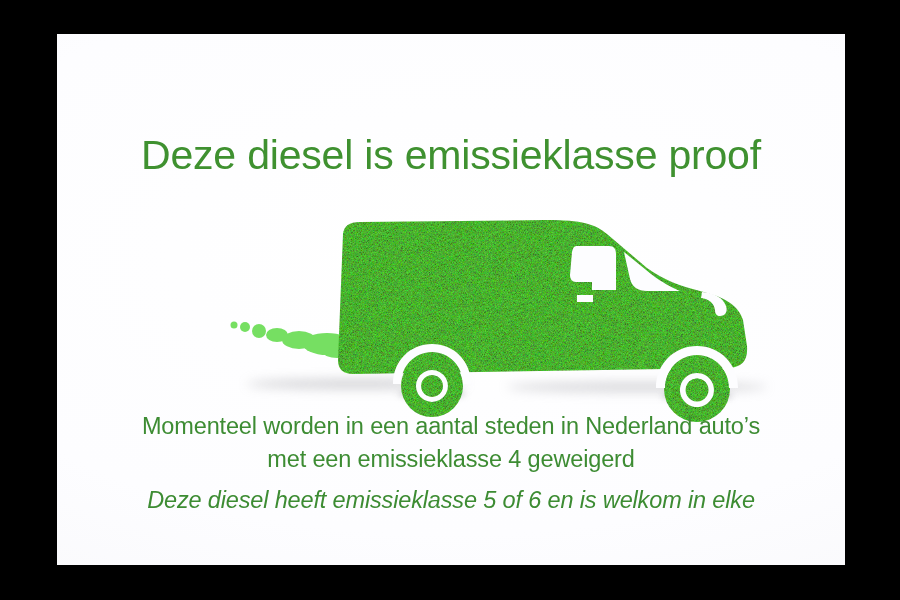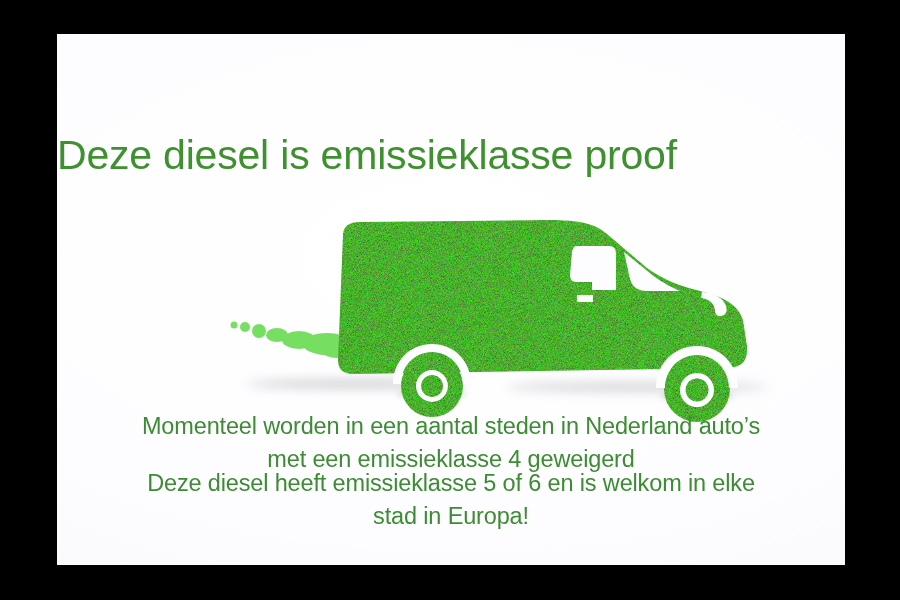--- a/index.html
+++ b/index.html
@@ -34,20 +34,21 @@
       radial-gradient(ellipse 120% 90% at 50% 42%, #ffffff 0%, #fdfdff 58%, #f7f7fa 100%);
     overflow: hidden;
   }
 
   
   #headline {
     position: absolute;
     left: 0;
     top: 98px;
     width: 100%;
+    text-align: center;
     font-size: 41px;
     line-height: 46px;
     font-weight: 400;
     letter-spacing: -0.2px;
     color: #3f9130;
     white-space: nowrap;
   }
 
   
   #van-scene {
@@ -65,21 +66,21 @@
     left: 0;
     width: 100%;
     text-align: center;
     color: #3d8c33;
     font-size: 23.5px;
     line-height: 33px;
     font-weight: 400;
     letter-spacing: -0.15px;
   }
   #paragraph-restriction { top: 376px; }
-  #paragraph-compliance  { top: 433px; }
+  #paragraph-compliance  { top: 450px; font-style: italic; }
   .body-line { display: block; white-space: nowrap; }
 </style>
 </head>
 <body>
 
 <div id="poster-frame">
 
   <div id="poster-canvas">
 
     <div id="headline">Deze diesel is emissieklasse proof</div>
@@ -211,17 +212,16 @@
       </svg>
     </div>
 
     <div id="paragraph-restriction" class="body-paragraph">
       <span class="body-line">Momenteel worden in een aantal steden in Nederland auto’s</span>
       <span class="body-line">met een emissieklasse 4 geweigerd</span>
     </div>
 
     <div id="paragraph-compliance" class="body-paragraph">
       <span class="body-line">Deze diesel heeft emissieklasse 5 of 6 en is welkom in elke</span>
-      <span class="body-line">stad in Europa!</span>
     </div>
 
   </div>
 </div>
 
 </body></html>

